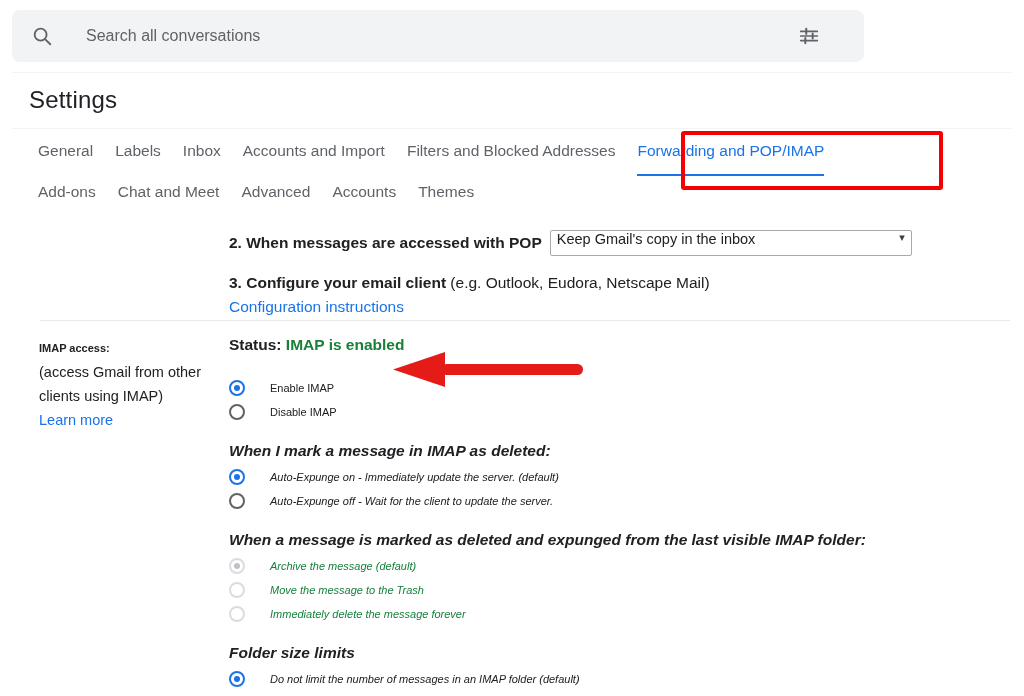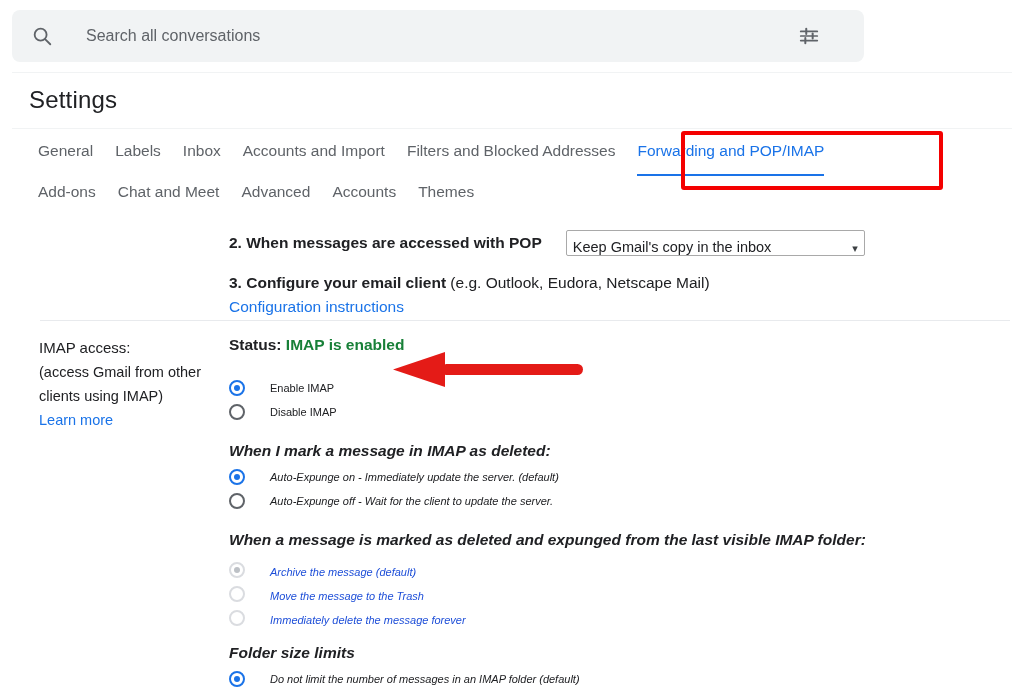--- a/index.html
+++ b/index.html
@@ -85,29 +85,28 @@
   .content { position: absolute; left: 0; top: 212px; width: 1024px; height: 484px; overflow: hidden; }
 
   .row-pop2 {
     position: absolute; left: 229px; top: 18px; width: 760px;
     font-size: 15.5px; color: #202124;
     display: flex; align-items: center; gap: 8px;
     white-space: nowrap;
   }
   .row-pop2 .lbl { font-weight: bold; }
   .pop-select {
-    width: 299px; height: 26px;
+    width: 362px; height: 26px;
     border: 1px solid #a9a9a9; border-radius: 2px;
     background: #fff;
     font-family: "Liberation Sans", sans-serif;
     font-size: 14.5px; color: #202124;
     padding: 0 6px;
-    display: flex; align-items: flex-end; justify-content: space-between;
+    display: flex; align-items: flex-start; justify-content: space-between;
     cursor: pointer;
-    margin-left: 16px;
   }
   .pop-select .chev { color:#3c4043; font-size: 11px; }
 
   .row-config {
     position: absolute; left: 229px; top: 62px; font-size: 15.5px; color: #202124;
   }
   .row-config b { font-weight: bold; }
   .link {
     color: #1a73e8; text-decoration: none; cursor: pointer;
   }
@@ -115,34 +114,34 @@
 
   .divider-section {
     position:absolute; left:40px; top:108px; width:970px; height:1px; background:#e8eaed;
   }
 
   
   .imap-left {
     position: absolute; left: 39px; top: 124px; width: 180px;
     font-size: 14.5px; color: #202124; line-height: 24px;
   }
-  .imap-left .hdr { font-weight: normal; font-size: 15px; }
+  .imap-left .hdr { font-weight: bold; font-size: 11px; }
 
   
   .imap-right { position: absolute; left: 229px; top: 124px; width: 700px; }
 
   .status-line { font-size: 15.5px; color: #202124; font-weight: bold; margin-bottom: 22px; }
   .status-line .on { color: #188038; }
 
   .radio-item {
     display: flex; align-items: center; gap: 25px;
     height: 24px; margin: 0 0 0 0;
     font-size: 11px; color: #202124; cursor: pointer;
   }
-  .radio-item.disabled { color: #1d4ed8; cursor: default; align-items: flex-end; }
+  .radio-item.disabled { color: #15803d; cursor: default; }
 
   .radio {
     width: 16px; height: 16px; border-radius: 50%;
     border: 2px solid #5f6368; background: #fff;
     flex: 0 0 16px; position: relative;
   }
   .radio.checked { border-color: #1a73e8; }
   .radio.checked::after {
     content: ""; position: absolute; left: 3px; top: 3px;
     width: 6px; height: 6px; border-radius: 50%; background: #1a73e8;

